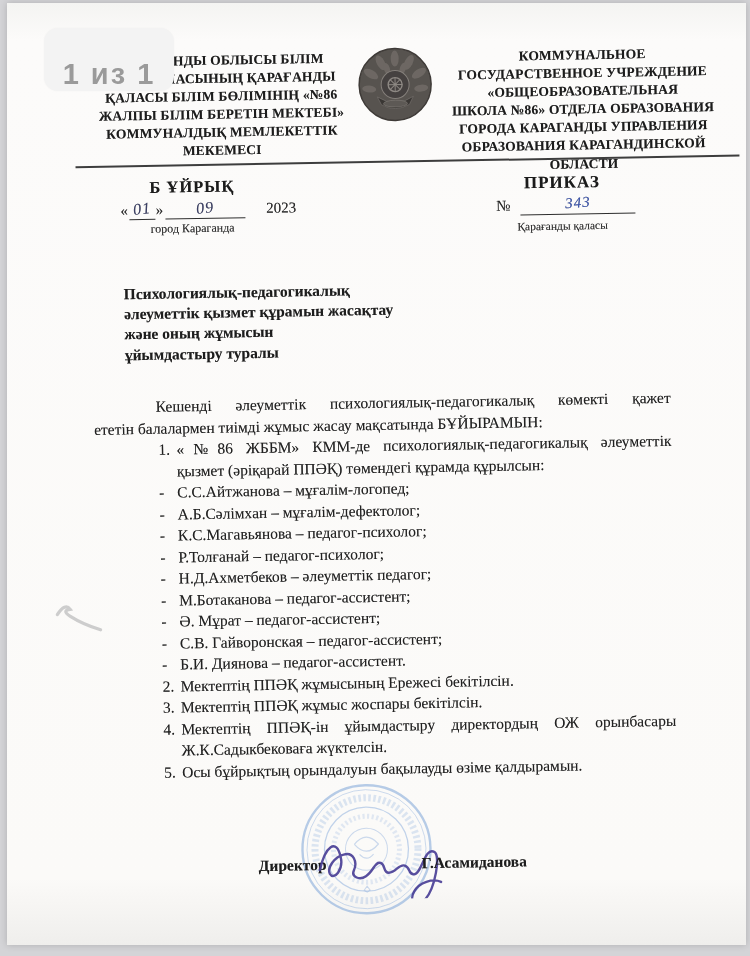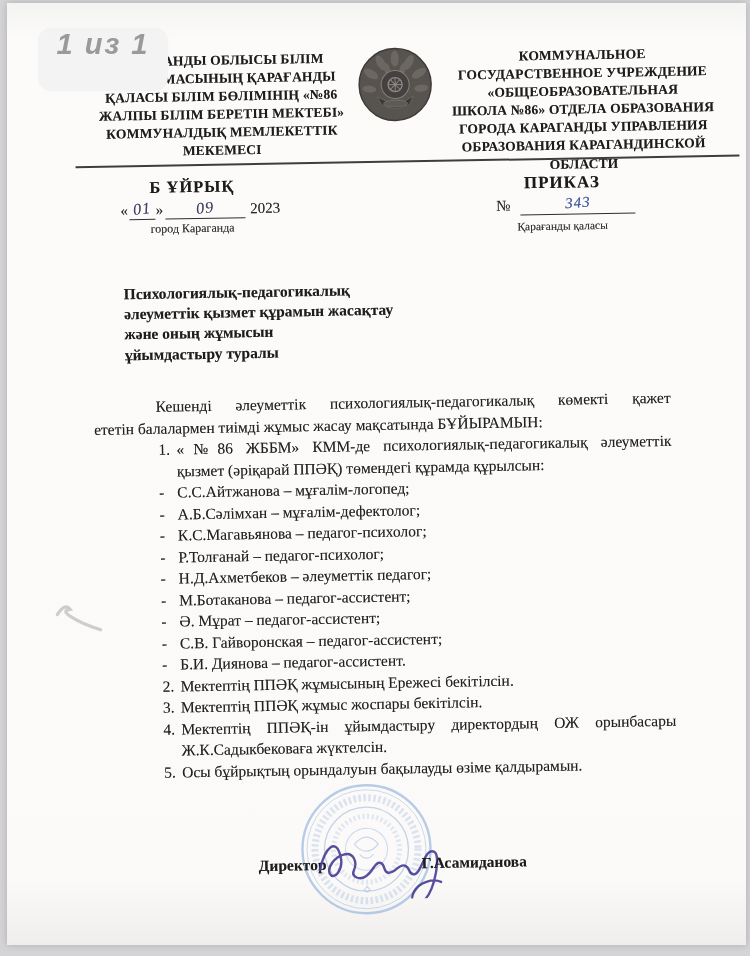--- a/index.html
+++ b/index.html
@@ -21,21 +21,21 @@
 
   
   .order-left{position:absolute;left:100px;top:171px;width:180px;text-align:center;}
   .order-right{position:absolute;left:460px;top:173px;width:200px;text-align:center;}
   .ot{font-weight:700;font-size:16.5px;letter-spacing:1px;color:#1b1b1b;}
   .order-right .ot{font-size:17px;}
   .date-row{margin-top:3px;font-size:15px;text-align:left;padding-left:18px;white-space:nowrap;color:#262626;}
   .uline{display:inline-block;border-bottom:1.3px solid #2e2e2e;text-align:center;vertical-align:baseline;}
   .uline.day{width:26px;margin:0 1px;}
   .uline.month{width:80px;margin-left:2px;}
-  .year{margin-left:5px;}
+  .year{margin-left:21px;}
   .hand{display:inline-block;font-style:italic;font-size:16px;letter-spacing:1px;
         transform:rotate(-6deg) translateY(-1px);color:#3c4066;}
   .num-row{margin-top:4px;font-size:15px;text-align:left;padding-left:34px;white-space:nowrap;color:#262626;}
   .uline.num{width:115px;margin-left:10px;}
   .hand.blue{color:var(--handwriting-blue);font-size:15px;transform:rotate(-3deg) translateY(-2px);}
   .city{margin-top:2px;font-size:12px;color:#2d2d2d;}
   .order-right .city{font-size:11.5px;margin-top:5px;}
 
   
   .subject{position:absolute;left:120px;top:277px;font-weight:700;font-size:15.5px;
@@ -52,24 +52,24 @@
 
   
   .stamp{position:absolute;left:286px;top:779px;width:134px;height:134px;opacity:.9;}
   .sig-svg{position:absolute;left:300px;top:816px;width:138px;height:80px;}
   .sig-role{position:absolute;left:245px;top:852px;font-weight:700;font-size:15.5px;color:#1d1d1d;}
   .sig-name{position:absolute;left:408px;top:852px;font-weight:700;font-size:15.5px;color:#1d1d1d;}
 
   .squiggle{position:absolute;left:40px;top:590px;width:62px;height:40px;}
 
   
-  .badge{position:absolute;left:38px;top:28px;width:130px;height:63px;border-radius:14px;
-         background:var(--badge-bg);display:flex;align-items:flex-start;justify-content:center;
+  .badge{position:absolute;left:44px;top:28px;width:130px;height:63px;border-radius:14px;
+         background:var(--badge-bg);display:flex;align-items:flex-end;justify-content:center;
          font-family:"Liberation Sans", sans-serif;font-weight:700;font-size:29px;
-         letter-spacing:2px;color:var(--badge-text);box-shadow:0 0 2px rgba(0,0,0,.04);font-style:italic;}
+         letter-spacing:2px;color:var(--badge-text);box-shadow:0 0 2px rgba(0,0,0,.04);}
 </style>
 </head>
 <body>
 
 <div class="canvas">
   <div class="page">
     <div class="content">
 
       <div class="org org-left">
 

